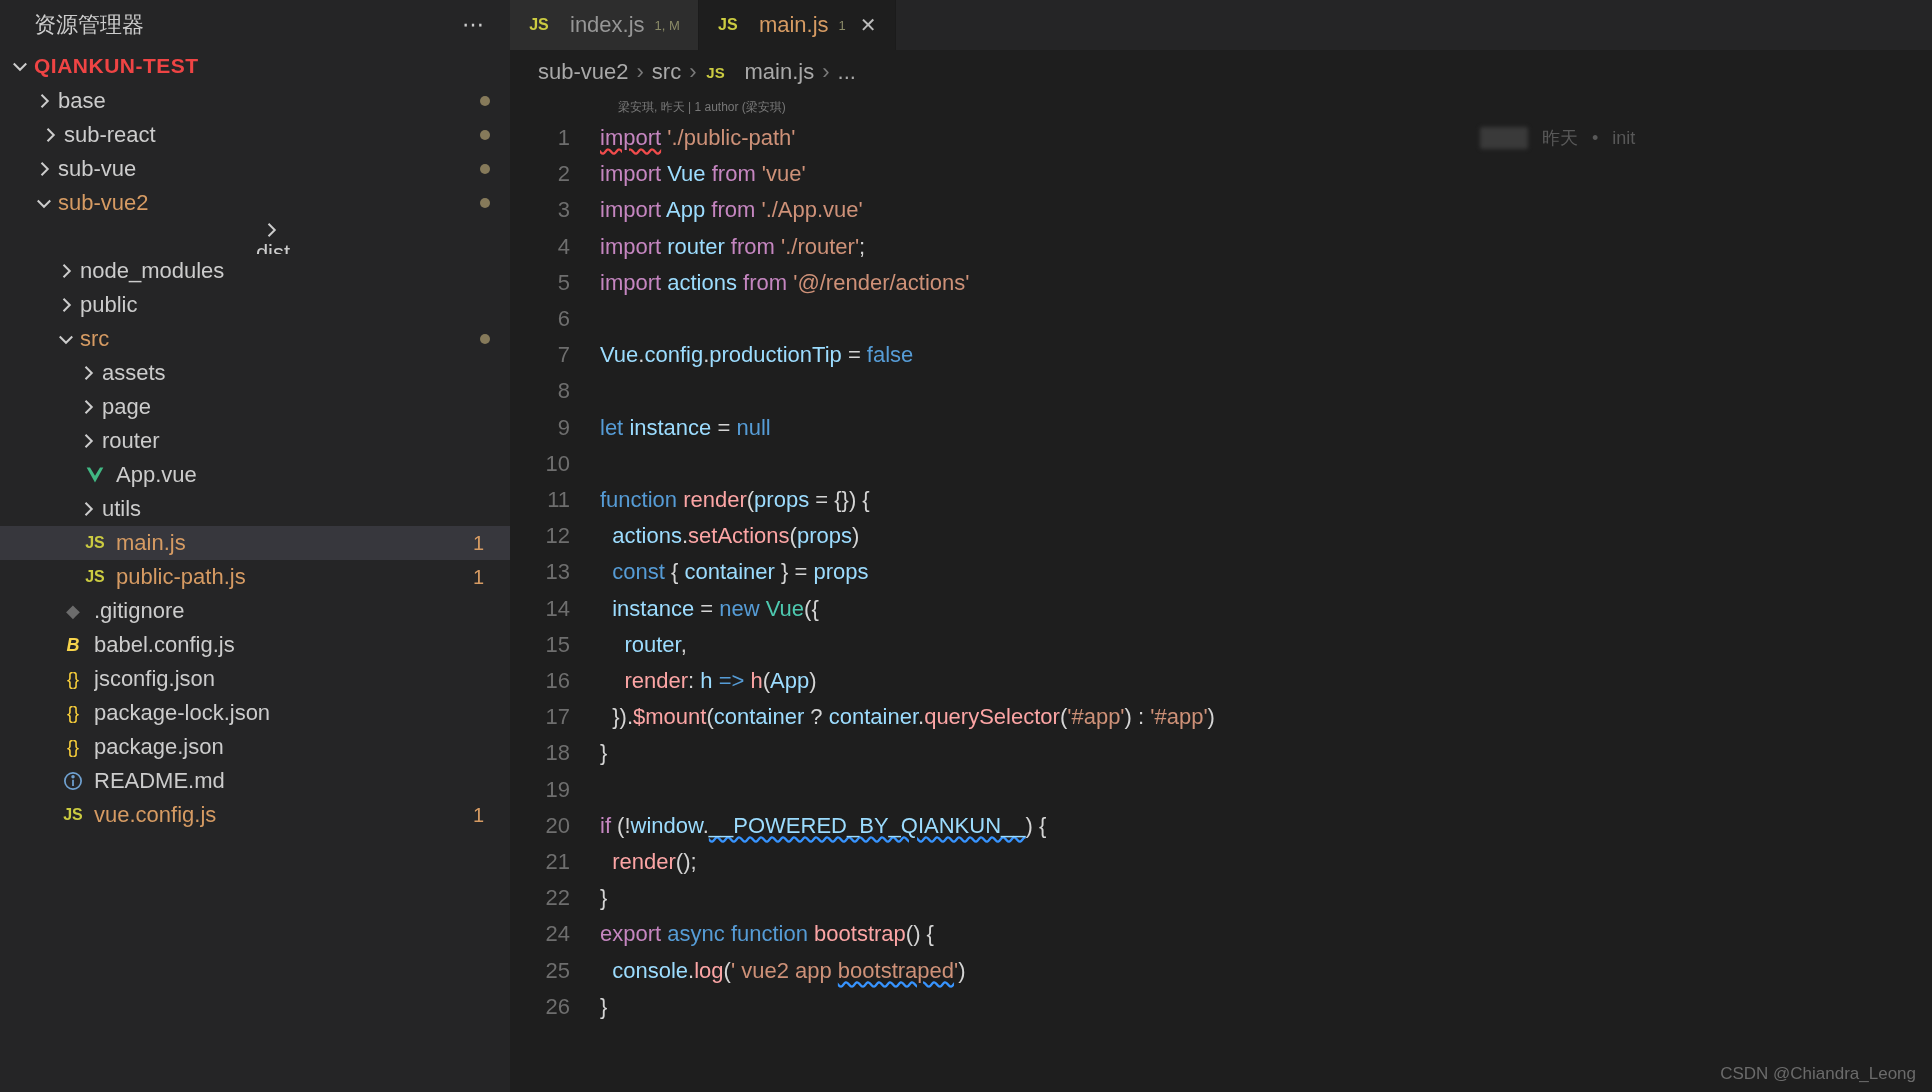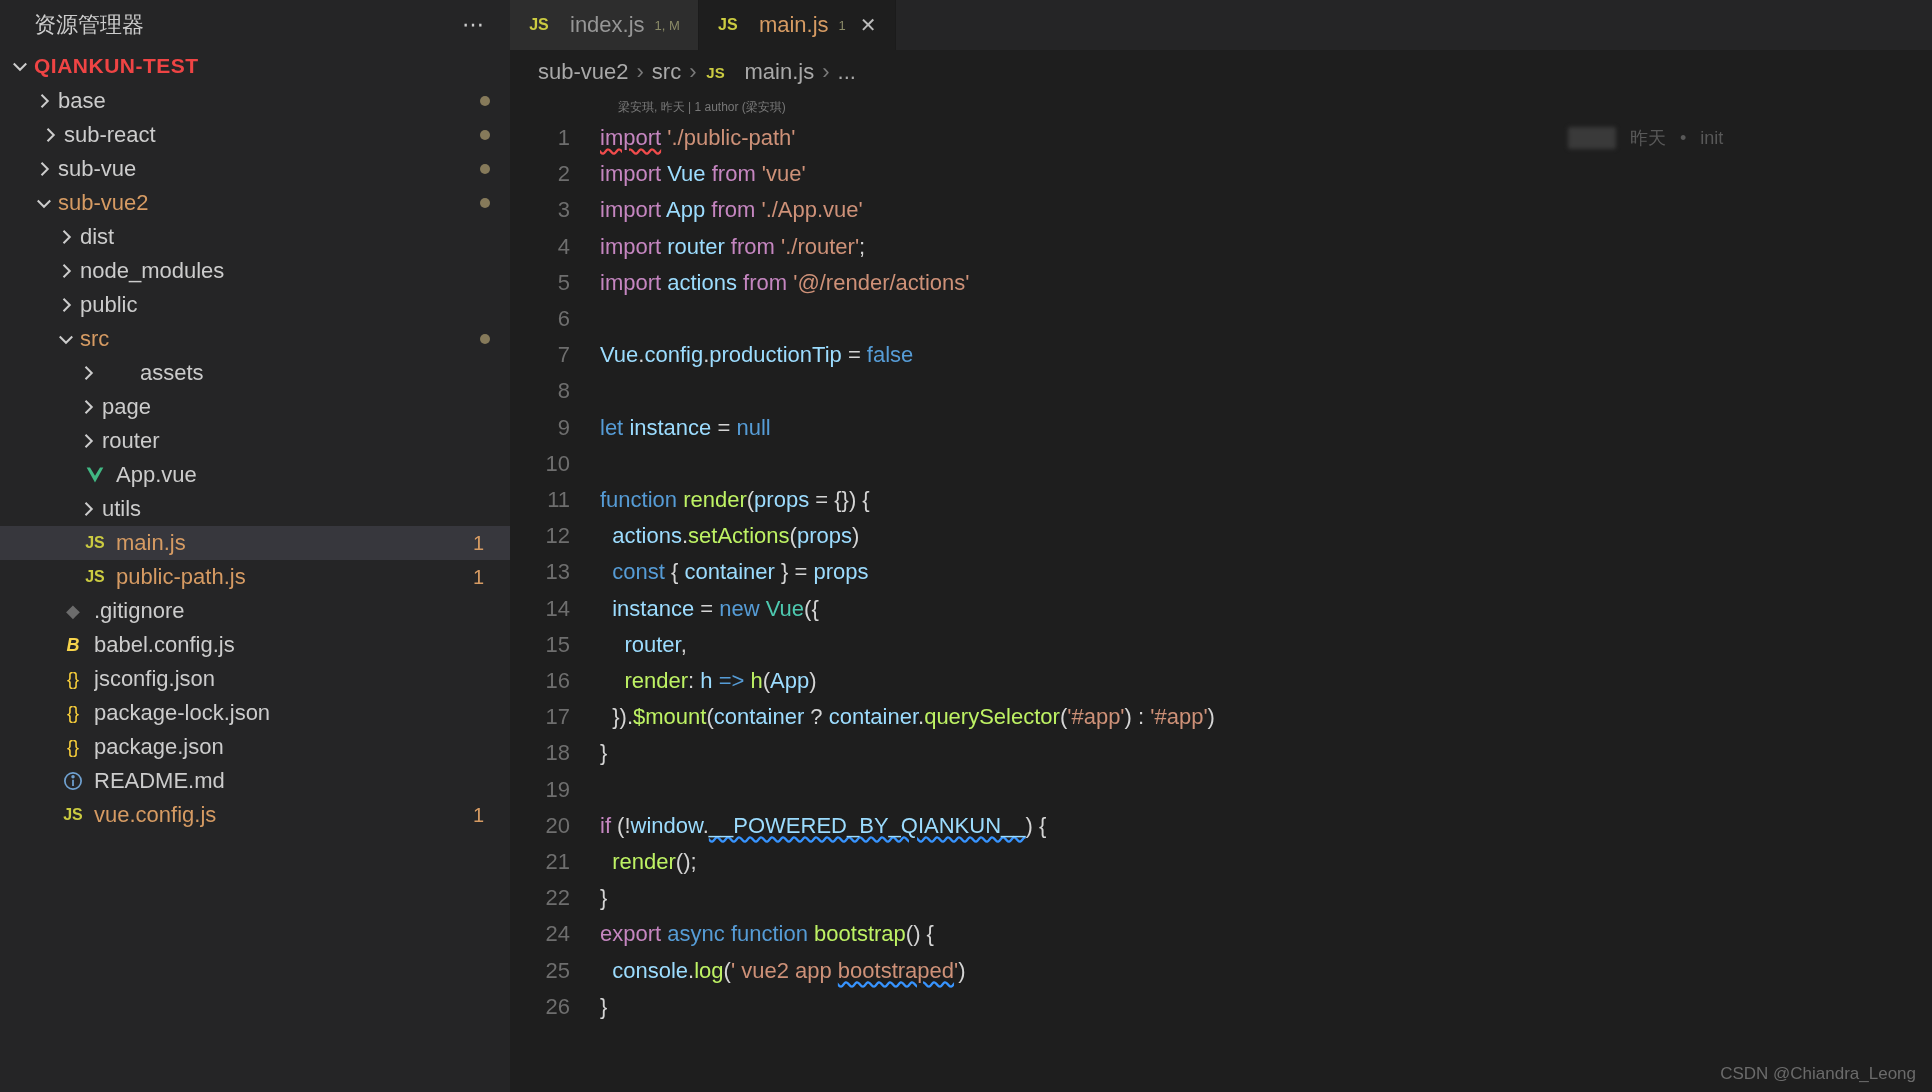--- a/index.html
+++ b/index.html
@@ -27,29 +27,29 @@
 .editor-area { flex:1; display:flex; flex-direction:column; background:#1e1e1e; }
 .tabs { display:flex; height:50px; background:#252526; }
 .tab { display:flex; align-items:center; padding:0 18px; font-size:22px; gap:10px; background:#2d2d2d; border-right:1px solid #1b1b1b; cursor:pointer; position:relative; }
 .tab.inactive { background:#2d2d2d; color:#969696; }
 .tab.active { background:#1e1e1e; color:#d69b63; }
 .tab .tag { font-size:13px; color:#8a8a67; }
 .tab .close { color:#bbb; font-size:20px; margin-left:4px; }
 .breadcrumb { display:flex; align-items:center; height:44px; padding-left:28px; font-size:22px; color:#a9a9a9; gap:8px;}
 .breadcrumb .sep { color:#7a7a7a; }
 .author-line { padding-left:108px; font-size:12px; color:#777; height:26px; display:flex; align-items:center; }
-.blame { position:absolute; left:968px; top:0; font-size:18px; color:#585858; display:flex; align-items:center; gap:14px;}
+.blame { position:absolute; left:880px; top:0; font-size:18px; color:#585858; display:flex; align-items:center; gap:14px;}
 .blame .av { width:48px; height:22px; background:#3a3a3a; border-radius:2px; filter:blur(2px);}
 .code-wrap { flex:1; overflow:auto; position:relative; font-family: "SF Mono", Menlo, Consolas, monospace; font-size:22px; line-height:36.2px; }
 .code-line { display:flex; position:relative;}
 .ln { width:90px; text-align:right; padding-right:30px; color:#6e6e6e; user-select:none; }
 .code { white-space:pre; color:#d4d4d4; position:relative; flex:1;}
 .k1 { color:#c586c0; } 
 .k2 { color:#569cd6; } 
-.fn { color:#bef264; }
+.fn { color:#fca5a5; }
 .cls { color:#4ec9b0; }
 .str { color:#ce9178; }
 .var { color:#9cdcfe; }
 .op { color:#d4d4d4; }
 .err-u { text-decoration: underline wavy #f14c4c; text-underline-offset:3px; }
 .warn-u { text-decoration: underline wavy #3794ff; text-underline-offset:3px; }
 .watermark { position:fixed; right:16px; bottom:8px; font-size:17px; color:#6b6b6b;}
 </style>
 </head>
 <body>
@@ -97,54 +97,54 @@
       </div>
       <div class="row" style="padding-left: 34px;">
         <span class="chev">
           <svg viewBox="0 0 16 16" fill="none" stroke="currentColor" stroke-width="1.6">
             <path d="M3 6l5 5 5-5"></path>
           </svg>
         </span>
         <span class="label orange">sub-vue2</span>
         <span class="dot"></span>
       </div>
+      <div class="row" style="padding-left: 56px; flex-direction: column;">
+        <span class="chev">
+          <svg viewBox="0 0 16 16" fill="none" stroke="currentColor" stroke-width="1.6">
+            <path d="M6 3l5 5-5 5"></path>
+          </svg>
+        </span>
+        <span class="label ">dist</span>
+      </div>
       <div class="row" style="padding-left: 56px;">
         <span class="chev">
           <svg viewBox="0 0 16 16" fill="none" stroke="currentColor" stroke-width="1.6">
             <path d="M6 3l5 5-5 5"></path>
           </svg>
         </span>
-        <span class="label ">dist</span>
+        <span class="label ">node_modules</span>
       </div>
       <div class="row" style="padding-left: 56px;">
         <span class="chev">
           <svg viewBox="0 0 16 16" fill="none" stroke="currentColor" stroke-width="1.6">
             <path d="M6 3l5 5-5 5"></path>
           </svg>
         </span>
-        <span class="label ">node_modules</span>
+        <span class="label ">public</span>
       </div>
       <div class="row" style="padding-left: 56px;">
         <span class="chev">
           <svg viewBox="0 0 16 16" fill="none" stroke="currentColor" stroke-width="1.6">
-            <path d="M6 3l5 5-5 5"></path>
-          </svg>
-        </span>
-        <span class="label ">public</span>
-      </div>
-      <div class="row" style="padding-left: 56px;">
-        <span class="chev">
-          <svg viewBox="0 0 16 16" fill="none" stroke="currentColor" stroke-width="1.6">
             <path d="M3 6l5 5 5-5"></path>
           </svg>
         </span>
         <span class="label orange">src</span>
         <span class="dot"></span>
       </div>
-      <div class="row" style="padding-left: 78px; gap: 38px;">
+      <div class="row" style="padding-left: 78px;">
         <span class="chev">
           <svg viewBox="0 0 16 16" fill="none" stroke="currentColor" stroke-width="1.6">
             <path d="M6 3l5 5-5 5"></path>
           </svg>
         </span>
         <span class="label ">assets</span>
       </div>
       <div class="row" style="padding-left: 78px;">
         <span class="chev">
           <svg viewBox="0 0 16 16" fill="none" stroke="currentColor" stroke-width="1.6">

